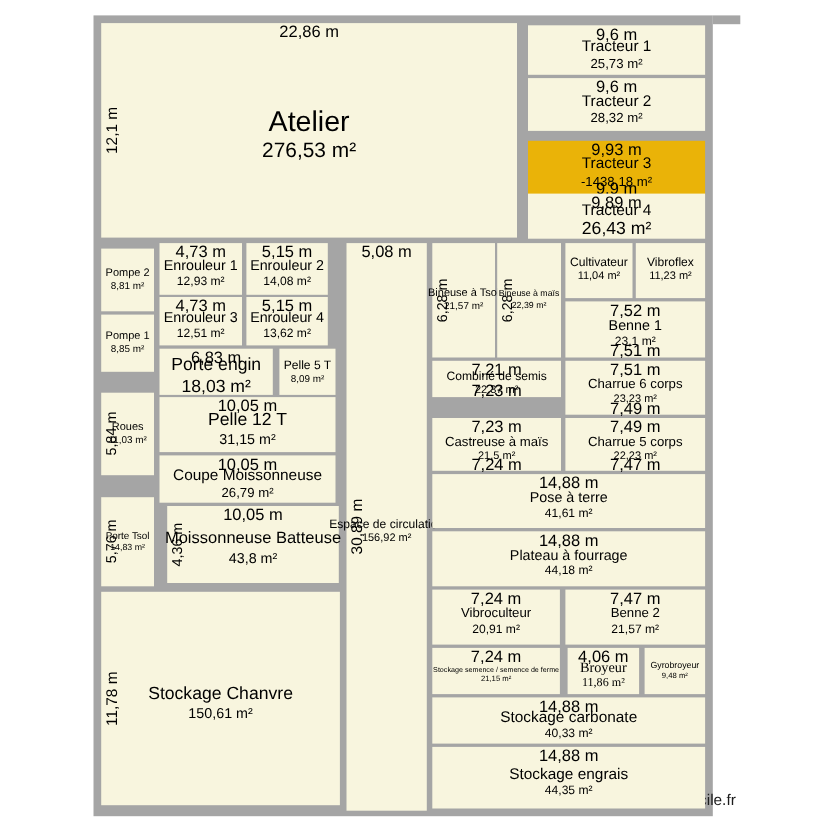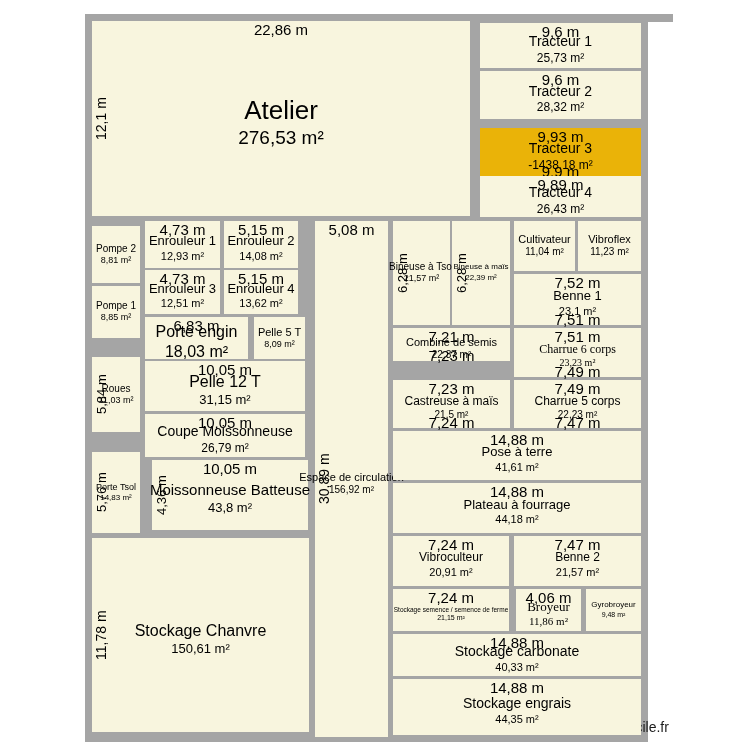--- a/index.html
+++ b/index.html
@@ -65,21 +65,21 @@
       <div class="dim dim-bottom">9,9 m</div>
       <div class="rc" style="padding-top: 9px;">
         <div class="room-name" style="font-size: 14px;">Tracteur 3</div>
         <div class="room-area" style="font-size: 12px;">-1438,18 m²</div>
       </div>
     </div>
     <div class="room" style="left: 480px; top: 176px; width: 161px; height: 41px; background: rgb(248, 245, 222);">
       <div class="dim dim-top">9,89 m</div>
       <div class="rc" style="padding-top: 9px;">
         <div class="room-name" style="font-size: 14px;">Tracteur 4</div>
-        <div class="room-area" style="font-size: 12px;">26,43 m²</div>
+        <div class="room-area" style="font-size: 16px;">26,43 m²</div>
       </div>
     </div>
     <div class="room" style="left: 92px; top: 226px; width: 48px; height: 57px; background: rgb(248, 245, 222);">
       <div class="rc">
         <div class="room-name" style="font-size: 10px;">Pompe 2</div>
         <div class="room-area" style="font-size: 9px;">8,81 m²</div>
       </div>
     </div>
     <div class="room" style="left: 92px; top: 286px; width: 48px; height: 52px; background: rgb(248, 245, 222);">
       <div class="rc">
@@ -217,21 +217,21 @@
       <div class="dim dim-top">7,21 m</div>
       <div class="dim dim-bottom">7,23 m</div>
       <div class="rc" style="padding-top: 9px;">
         <div class="room-name" style="font-size: 11px;">Combiné de semis</div>
         <div class="room-area" style="font-size: 10px;">22,37 m²</div>
       </div>
     </div>
     <div class="room" style="left: 514px; top: 328px; width: 127px; height: 49px; background: rgb(248, 245, 222);">
       <div class="dim dim-top">7,51 m</div>
       <div class="dim dim-bottom">7,49 m</div>
-      <div class="rc" style="padding-top: 8px; font-family: Liberation Serif, serif;">
+      <div class="rc" style="padding-top: 8px;">
         <div class="room-name" style="font-size: 12px;">Charrue 6 corps</div>
         <div class="room-area" style="font-size: 10px;">23,23 m²</div>
       </div>
     </div>
     <div class="room" style="left: 393px; top: 380px; width: 117px; height: 48px; background: rgb(248, 245, 222);">
       <div class="dim dim-top">7,23 m</div>
       <div class="dim dim-bottom">7,24 m</div>
       <div class="rc" style="padding-top: 9px;">
         <div class="room-name" style="font-size: 12px;">Castreuse à maïs</div>
         <div class="room-area" style="font-size: 10px;">21,5 m²</div>

